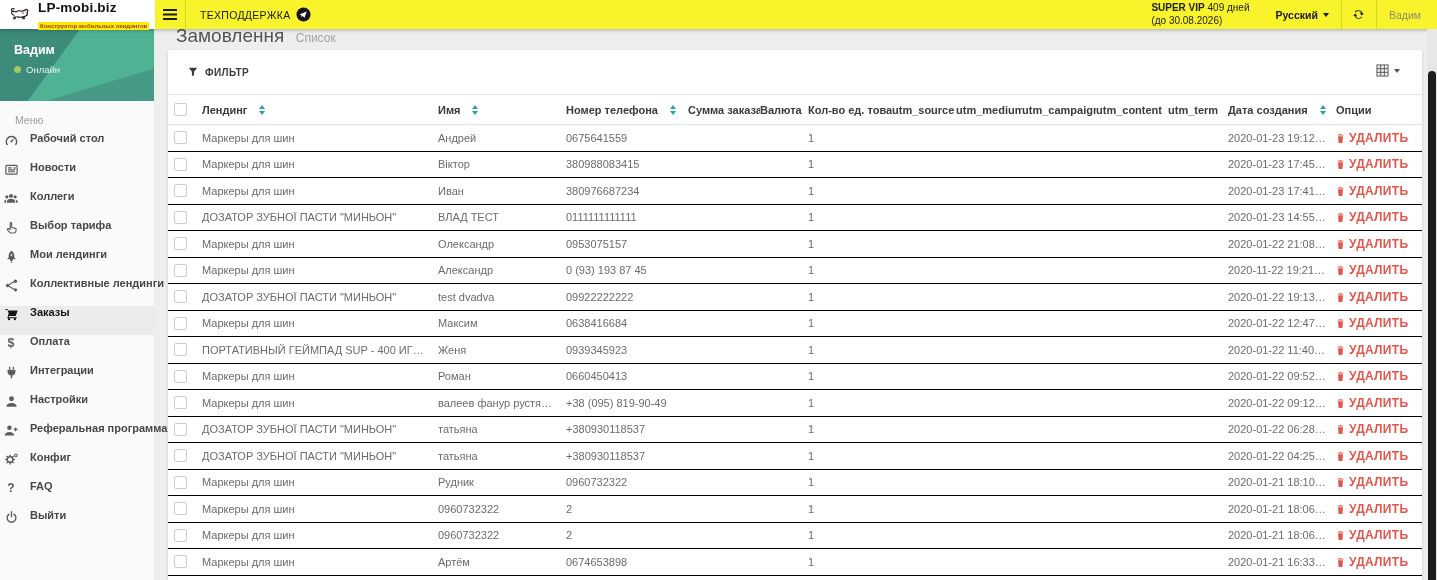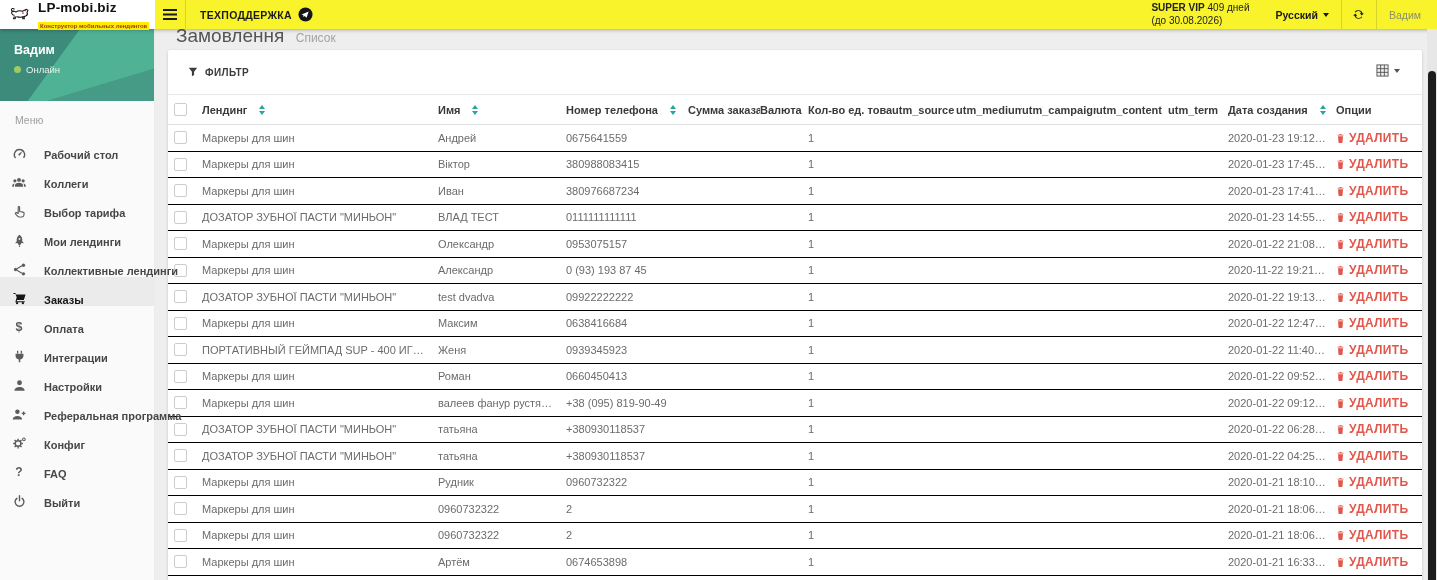--- a/index.html
+++ b/index.html
@@ -15,40 +15,40 @@
     box-shadow:0 1px 4px rgba(0,0,0,.3);z-index:30;display:flex;align-items:stretch}
   .logo-box{width:155px;height:29px;background:#fff;display:flex;align-items:center;padding-left:8px;gap:6px;flex:0 0 auto}
   .logo-text{line-height:1}
   .logo-title{font-size:13.5px;font-weight:bold;color:#111;letter-spacing:.2px}
   .logo-sub{display:inline-block;font-size:6px;font-weight:bold;color:#a23c12;background:#ffec00;padding:1px 2px;margin-top:1px;white-space:nowrap}
   .tb-left{display:flex;align-items:center}
   .hamburger{width:30px;height:29px;display:flex;align-items:center;justify-content:center;cursor:pointer}
   .hamburger svg{display:block}
   .tb-divider{width:1px;height:29px;background:rgba(0,0,0,.12)}
   .support{display:flex;align-items:center;gap:6px;padding:0 14px;height:29px;cursor:pointer}
-  .support-label{font-size:10.5px;font-weight:bold;color:#1b1b1b;letter-spacing:.3px}
+  .support-label{font-size:10.5px;font-weight:normal;color:#1b1b1b;letter-spacing:.3px}
   .tb-right{margin-left:auto;display:flex;align-items:center}
   .plan{font-size:10px;color:#222;line-height:1.25;text-align:left;padding-right:14px}
   .plan b{font-weight:bold}
   .lang{display:flex;align-items:center;gap:5px;font-size:10.5px;font-weight:bold;color:#1b1b1b;padding:0 12px;height:29px;cursor:pointer}
   .caret{width:0;height:0;border-left:3.5px solid transparent;border-right:3.5px solid transparent;border-top:4px solid #1b1b1b}
   .refresh{width:34px;height:29px;display:flex;align-items:center;justify-content:center;cursor:pointer}
   .tb-user{font-size:10.5px;color:#8f8f6e;padding:0 16px 0 12px;height:29px;display:flex;align-items:center;cursor:pointer}
 
   
   .sidebar{position:absolute;left:0;top:29px;width:155px;height:551px;background:#fafafa;border-right:1px solid rgba(0,0,0,.06);z-index:10}
   .user-panel{position:relative;height:72px;background:#459b85;overflow:hidden;color:#fff}
   .up-shape1{position:absolute;inset:0;background:#3c8b7b;clip-path:polygon(0 0,52% 0,18% 100%,0 100%)}
   .up-shape2{position:absolute;inset:0;background:#50b294;clip-path:polygon(52% 0,100% 0,100% 55%,30% 100%,18% 100%)}
   .up-text{position:relative;padding:14px 0 0 14px}
   .up-name{font-size:12.5px;font-weight:bold;color:#fff}
   .up-status{display:flex;align-items:center;gap:5px;margin-top:7px;font-size:9.5px;color:#e8f5ef}
   .dot{width:7px;height:7px;border-radius:50%;background:#9ccc65}
   .menu-label{font-size:10.5px;color:#9e9e9e;padding:13px 0 6px 15px}
-  .menu-item{display:flex;align-items:flex-end;gap:17px;height:29px;padding-left:11px;cursor:pointer}
+  .menu-item{display:flex;align-items:flex-start;gap:11px;height:29px;padding-left:3px;cursor:pointer}
   .menu-item .mi-icon{width:16px;height:16px;display:flex;align-items:center;justify-content:center;color:#5c5c5c;flex:0 0 auto;font-size:12px;font-weight:bold}
   .menu-item .mi-icon svg{display:block}
   .menu-item .mi-label{font-size:11px;font-weight:bold;color:#474747;white-space:nowrap}
   .menu-item.active{background:#ebebeb}
   .menu-item.active .mi-label{color:#161616}
   .menu-item.active .mi-icon{color:#161616}
 
   
   .main{position:absolute;left:156px;top:11px;width:1281px;height:556px}
   .page-head{padding:14px 0 11px 20px}
@@ -159,20 +159,30 @@
     <span class="mi-icon">
           <svg width="15" height="15" viewBox="0 0 16 16" fill="currentColor">
             <path d="M8 3a6.2 6.2 0 0 0-4.8 10.2l1.1-.9A4.8 4.8 0 1 1 12.8 9c0 1.2-.4 2.3-1.1 3.2l1.1.9A6.2 6.2 0 0 0 8 3z"></path>
             <path d="M8.7 9.5 11.6 5 7.3 8.2a1 1 0 1 0 1.4 1.3z"></path>
           </svg>
         </span>
     <span class="mi-label">Рабочий стол</span>
   </div>
 
 
+  <div class="menu-item">
+    <span class="mi-icon">
+          <svg width="15" height="15" viewBox="0 0 16 16" fill="none" stroke="currentColor" stroke-width="1.3">
+            <rect x="2" y="3.5" width="12" height="9.5" rx="1"></rect>
+            <path d="M4.3 6.2h4M4.3 8.3h7.4M4.3 10.4h7.4"></path>
+            <path d="M10.5 5.5h1.8v1.8h-1.8z" fill="currentColor" stroke="none"></path>
+          </svg>
+        </span>
+    <span class="mi-label">Новости</span>
+  </div>
 
   <div class="menu-item">
     <span class="mi-icon">
           <svg width="16" height="15" viewBox="0 0 16 16" fill="currentColor">
             <circle cx="8" cy="5.2" r="2.1"></circle>
             <circle cx="3.6" cy="6.2" r="1.7"></circle>
             <circle cx="12.4" cy="6.2" r="1.7"></circle>
             <path d="M8 8.3c2.4 0 4.3 1.1 4.3 2.8v1.4H3.7v-1.4c0-1.7 1.9-2.8 4.3-2.8z"></path>
             <path d="M.8 12.5v-1c0-1.3 1.1-2.2 2.6-2.4-.5.7-.8 1.4-.8 2.2v1.2zM15.2 12.5v-1c0-1.3-1.1-2.2-2.6-2.4.5.7.8 1.4.8 2.2v1.2z"></path>
           </svg>

